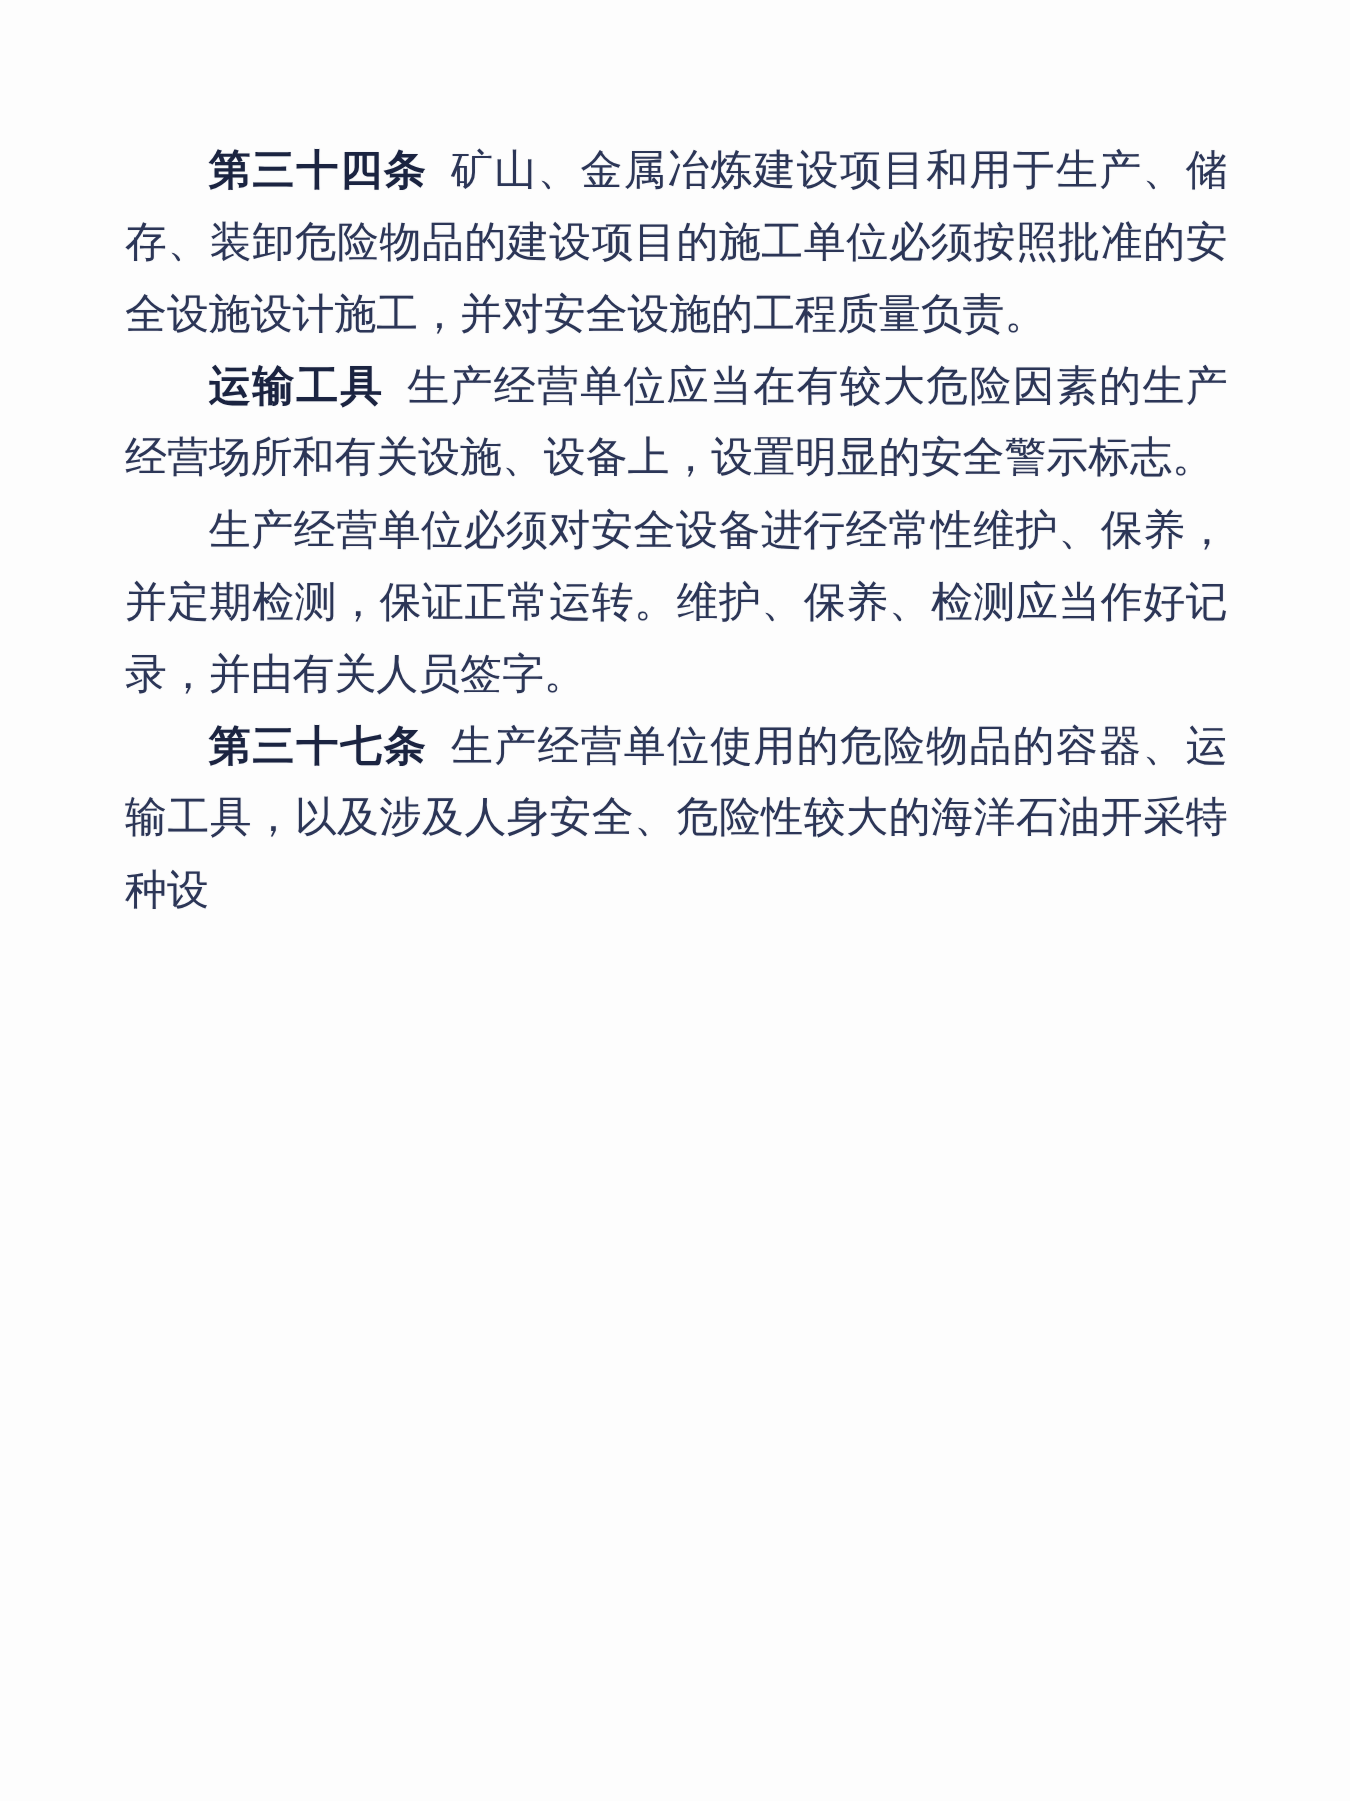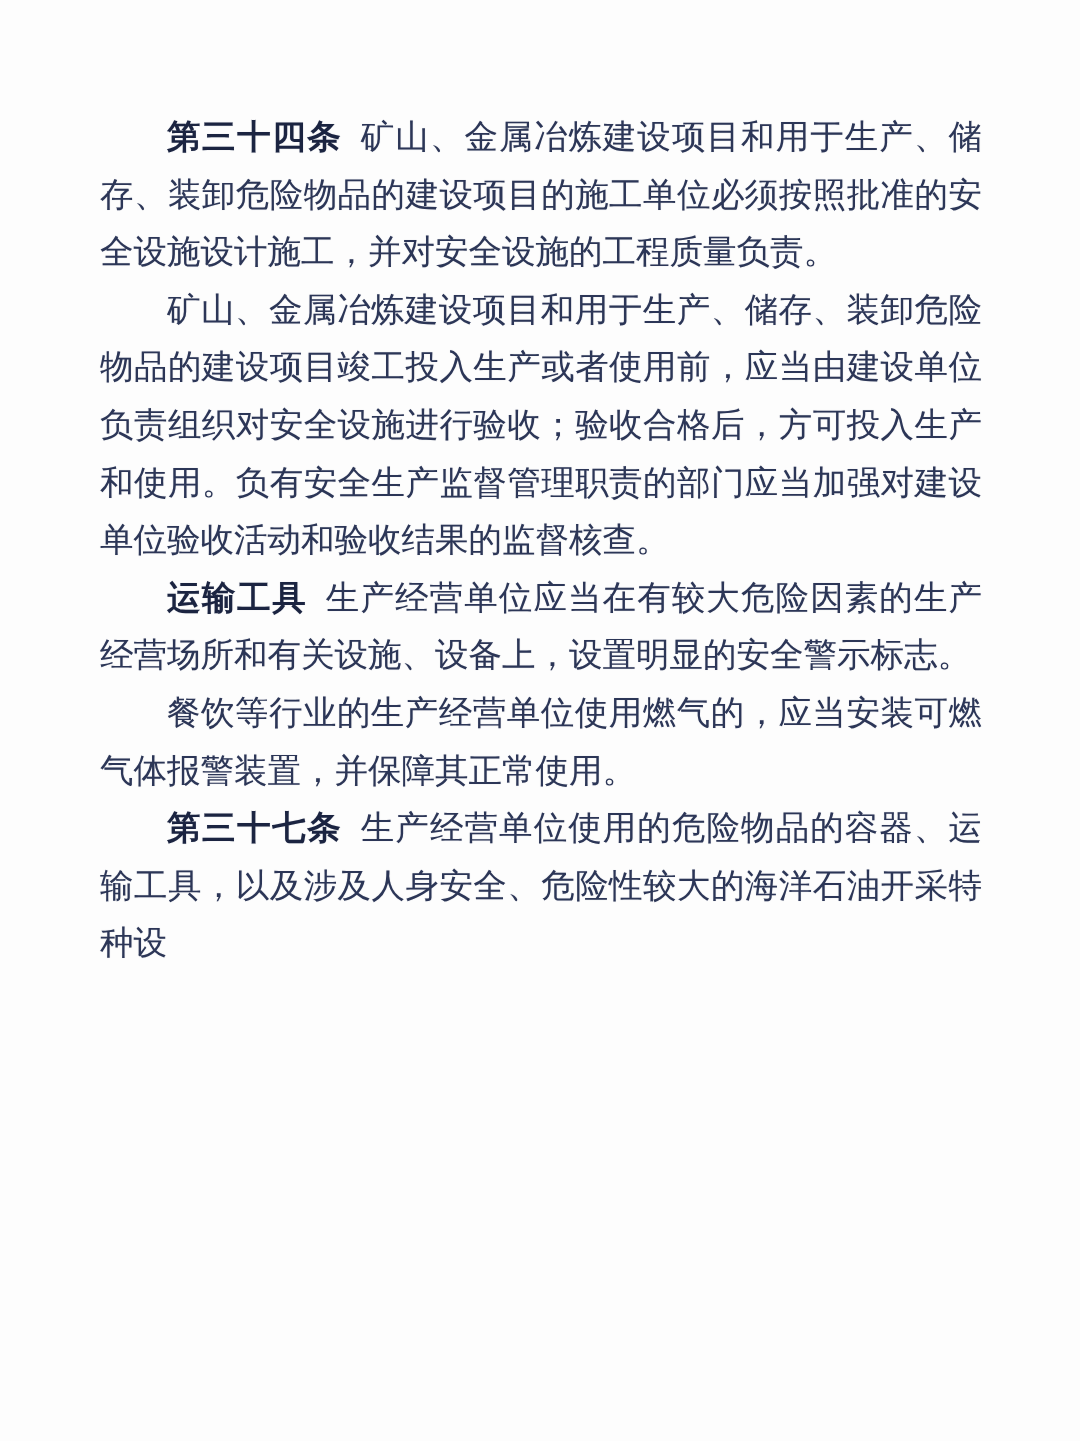--- a/index.html
+++ b/index.html
@@ -42,25 +42,24 @@
   }
 </style>
 </head>
 <body>
 
 <div class="page">
   <div class="doc">
 
     <p class="para"><span class="article-no">第三十四条</span><span>矿山、金属冶炼建设项目和用于生产、储存、装卸危险物品的建设项目的施工单位必须按照批准的安全设施设计施工，并对安全设施的工程质量负责。</span></p>
 
-    <p class="para"><span>矿山、金属冶炼建设项目和用于生产、储存、装卸危险物品的建设项目竣工投入生产或者使用前，应当由建设单位负责组织对安全设施进行验收；验收合格后，方可投入生产和使用。负有安全生产监督管理职责的部门应当加强对建设单位验收活动和验收结果的监督核查。</span></p>
 
     <p class="para"><span class="article-no">运输工具</span><span>生产经营单位应当在有较大危险因素的生产经营场所和有关设施、设备上，设置明显的安全警示标志。</span></p>
 
 
+    <p class="para"><span>生产经营单位必须对安全设备进行经常性维护、保养，并定期检测，保证正常运转。维护、保养、检测应当作好记录，并由有关人员签字。</span></p>
 
 
-    <p class="para"><span>餐饮等行业的生产经营单位使用燃气的，应当安装可燃气体报警装置，并保障其正常使用。</span></p>
 
     <p class="para"><span class="article-no">第三十七条</span><span>生产经营单位使用的危险物品的容器、运输工具，以及涉及人身安全、危险性较大的海洋石油开采特种设</span></p>
 
   </div>
 </div>
 
 </body></html>

